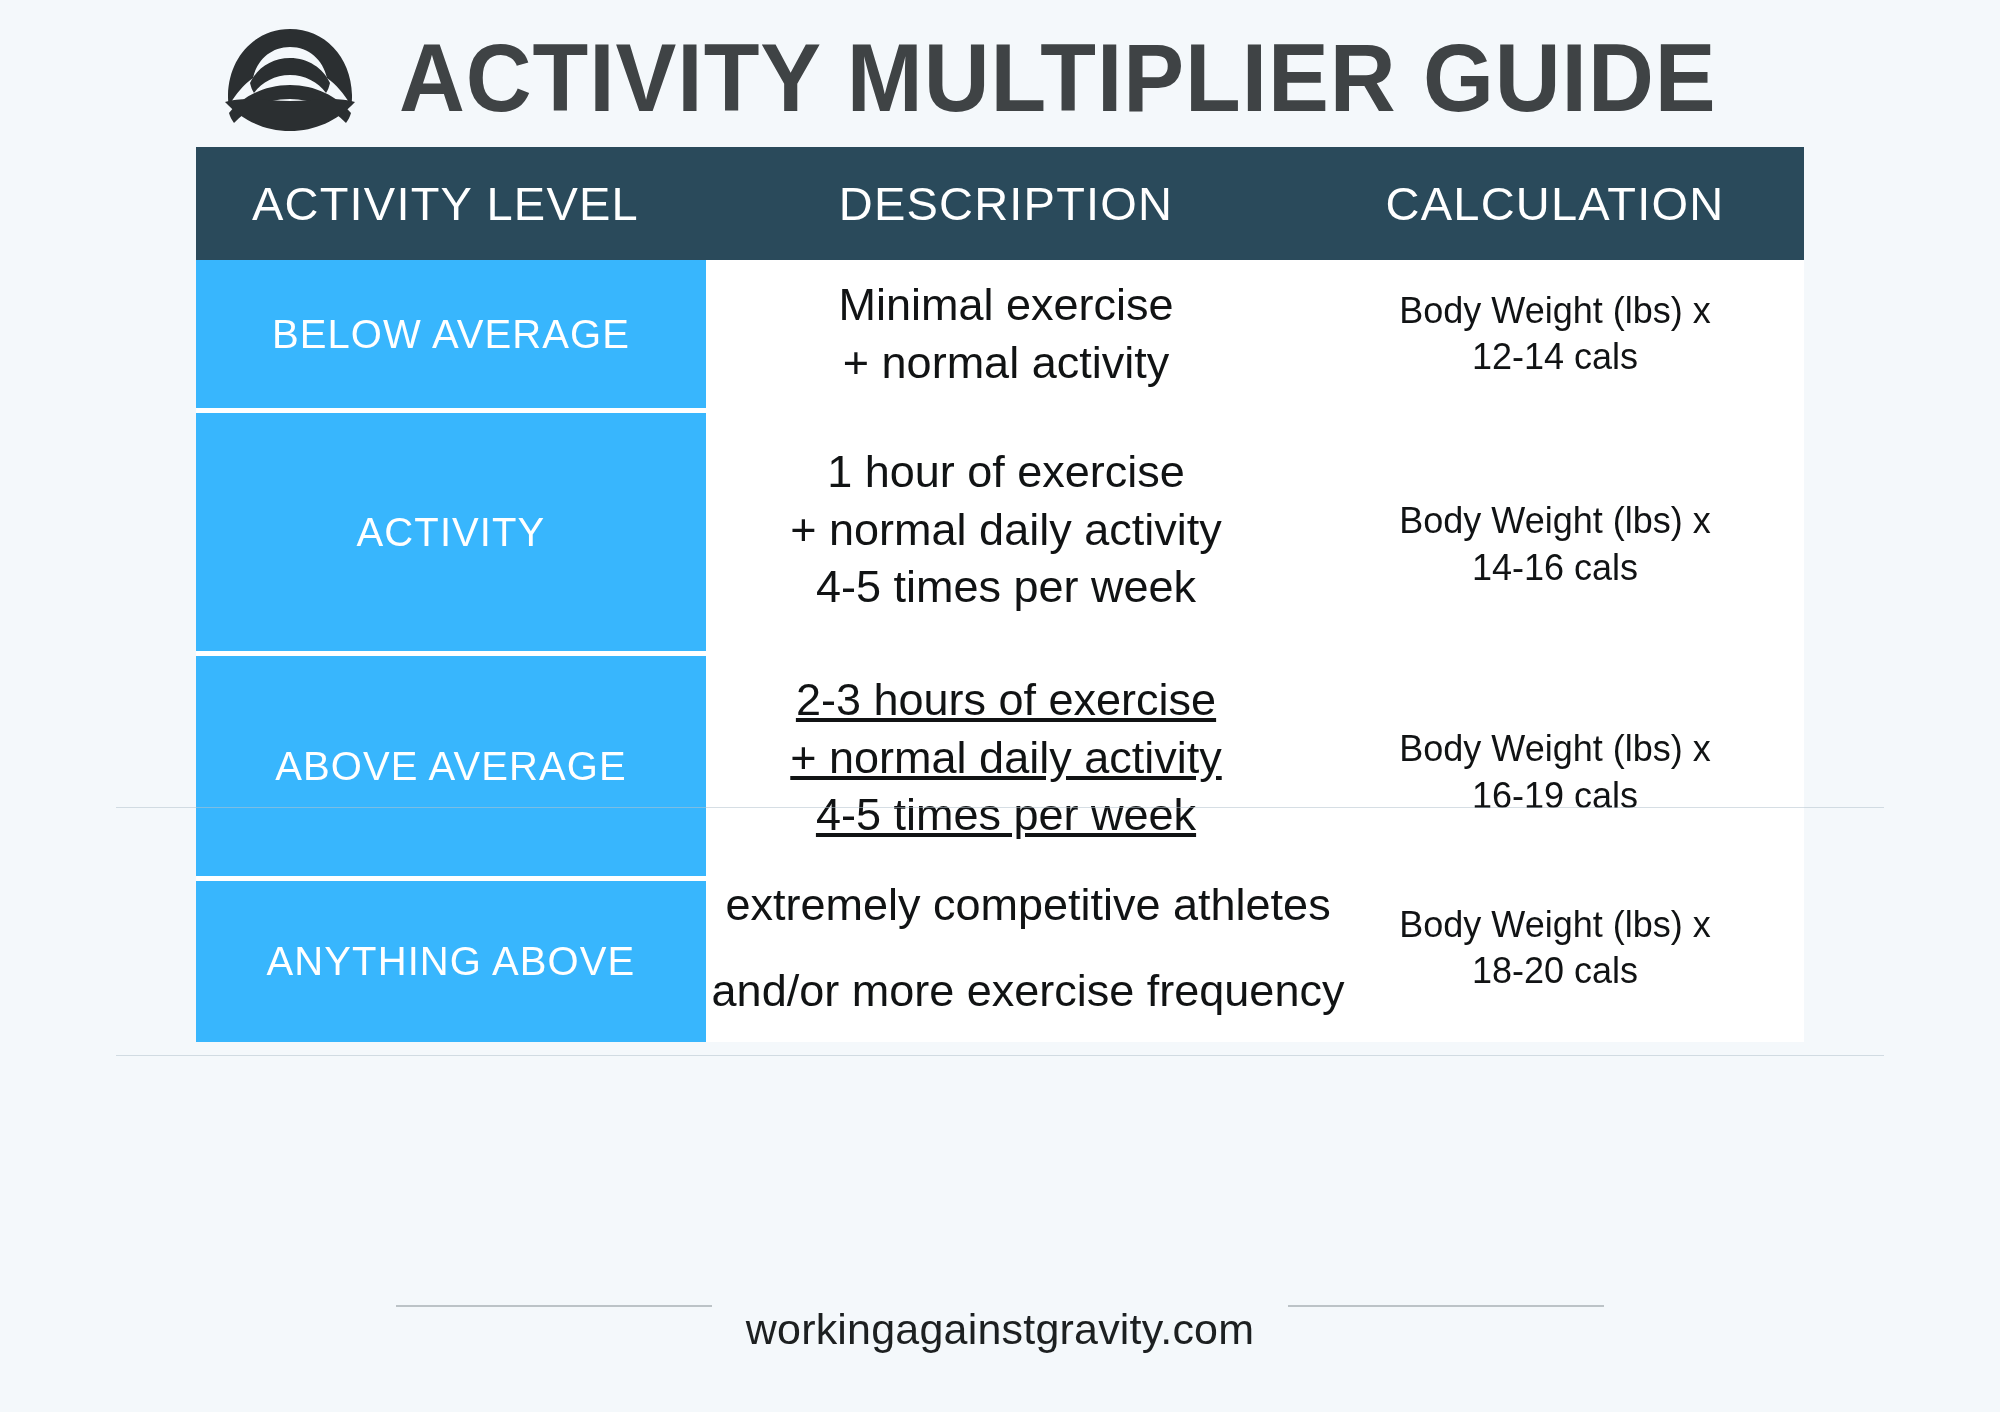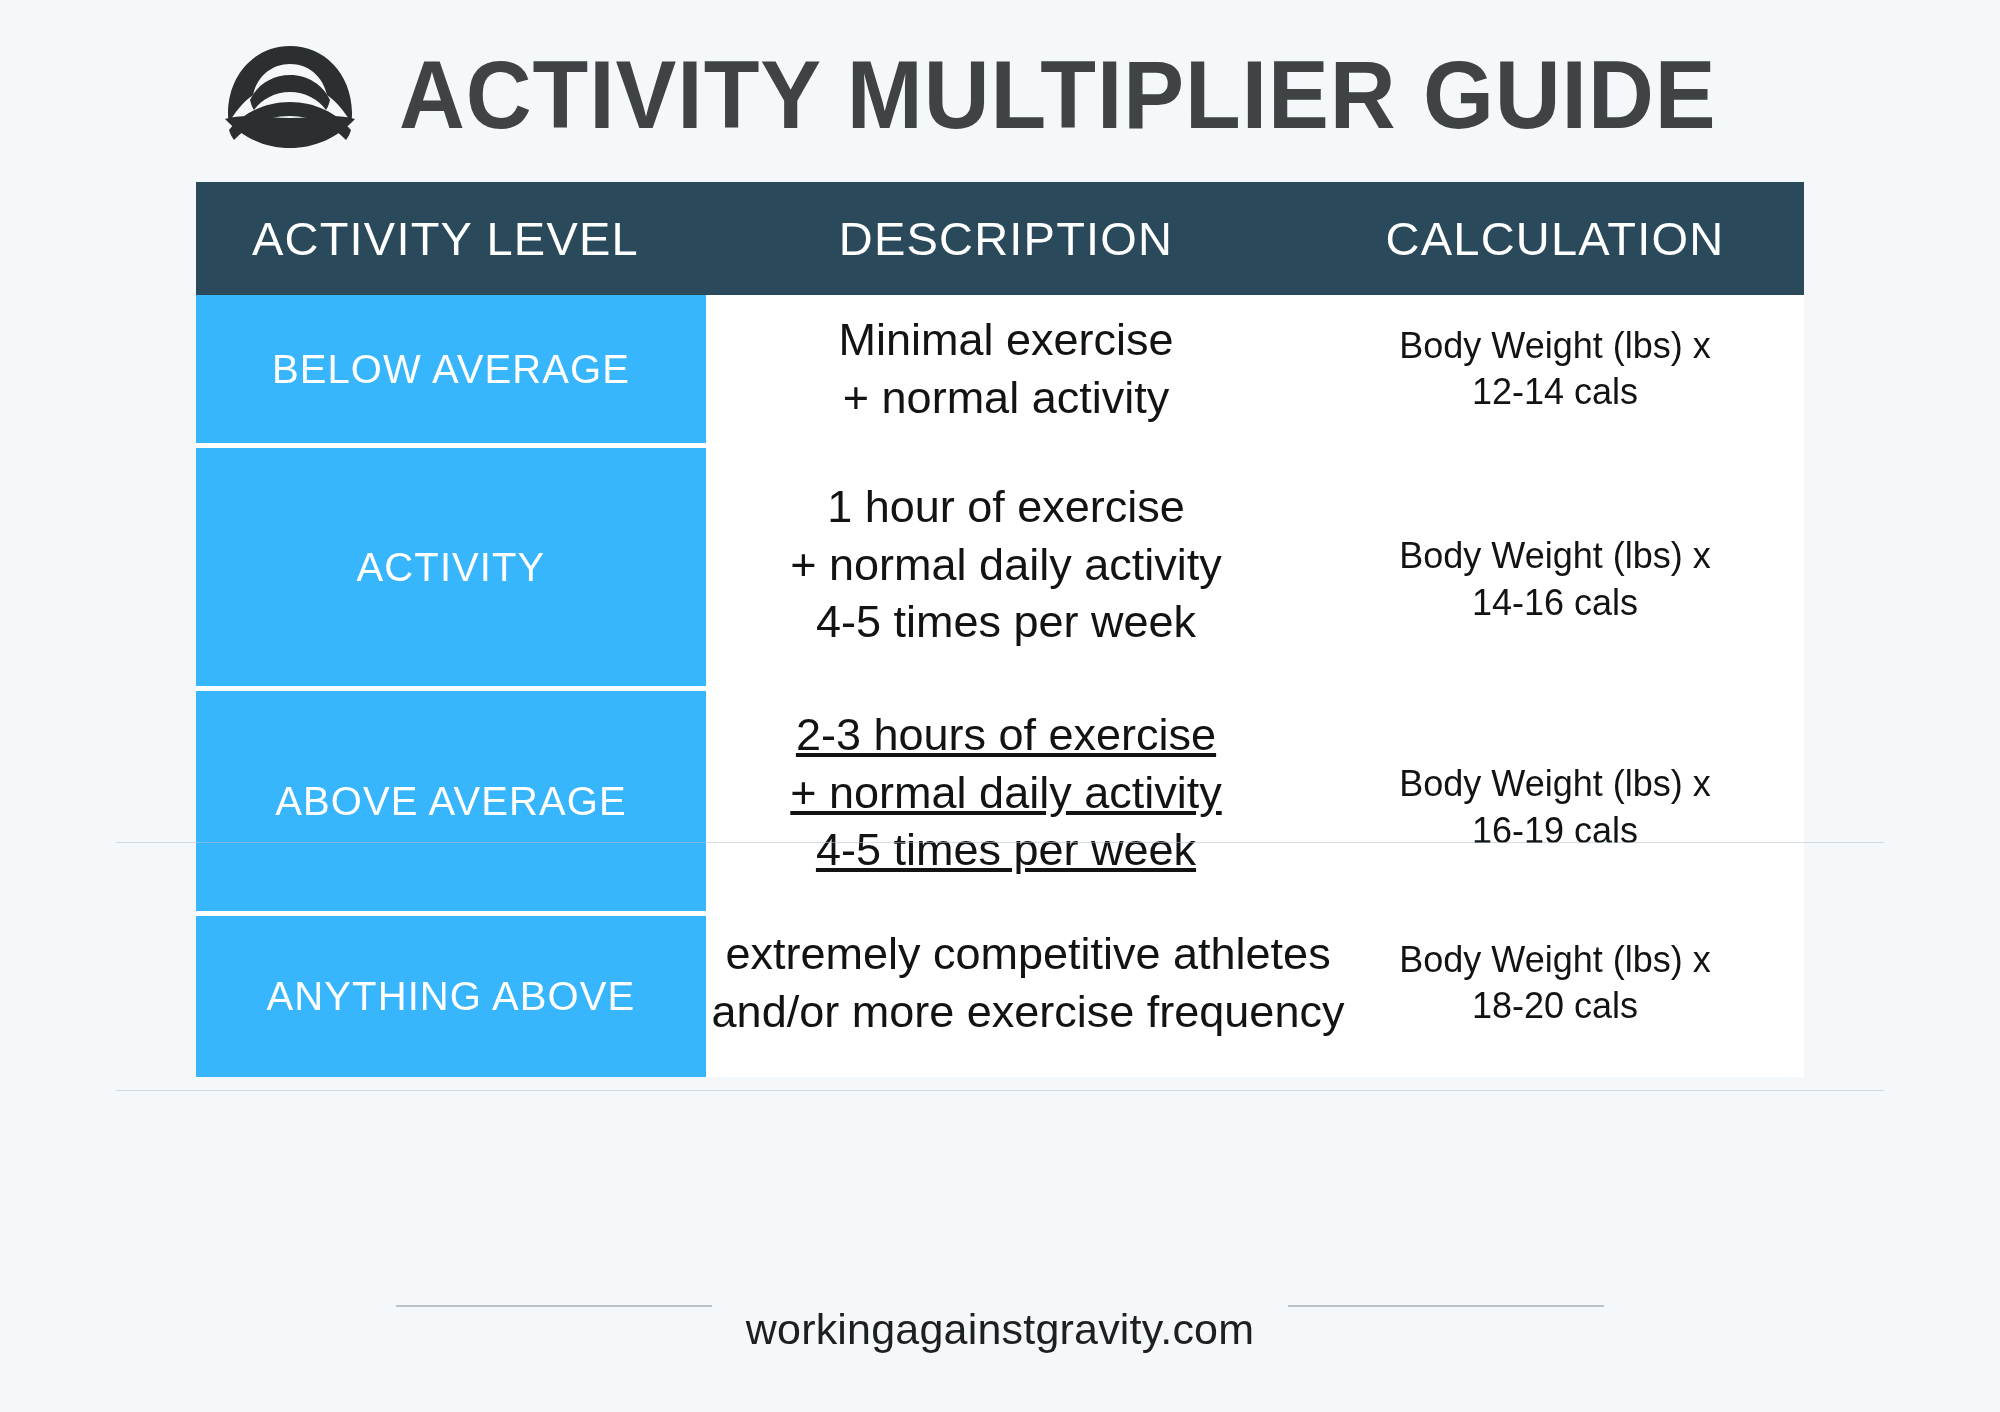--- a/index.html
+++ b/index.html
@@ -14,21 +14,21 @@
     overflow: hidden;
     position: relative;
   }
 
   
   .page-header {
     display: flex;
     align-items: center;
     justify-content: center;
     gap: 34px;
-    height: 182px;
+    height: 147px;
     padding-top: 8px;
     box-sizing: border-box;
   }
   .brand-logo {
     width: 150px;
     height: 110px;
     flex: 0 0 auto;
     display: block;
   }
   .page-title {
@@ -107,21 +107,21 @@
   .r2 { height: 243px; }
   .r3 { height: 225px; }
   .r4 { height: 166px; }
 
   
   .r1 .cell-desc, .r1 .cell-calc { justify-content: center; }
   .r2 .cell-desc { justify-content: center; }
   .r2 .cell-calc { justify-content: center; padding-top: 30px; }
   .r3 .cell-desc { justify-content: center; padding-bottom: 12px; text-decoration: underline; }
   .r3 .cell-calc { justify-content: center; padding-top: 18px; }
-  .r4 .cell-desc { justify-content: center; padding-bottom: 22px; padding-left: 44px; }
+  .r4 .cell-desc { justify-content: space-between; padding-bottom: 22px; padding-left: 44px; }
   .r4 .cell-calc { justify-content: center; padding-bottom: 22px; }
 
   
   .bleed-line {
     position: absolute;
     left: -80px;
     right: -80px;
     height: 1px;
     background: rgba(180,195,205,0.55);
     z-index: 0;

